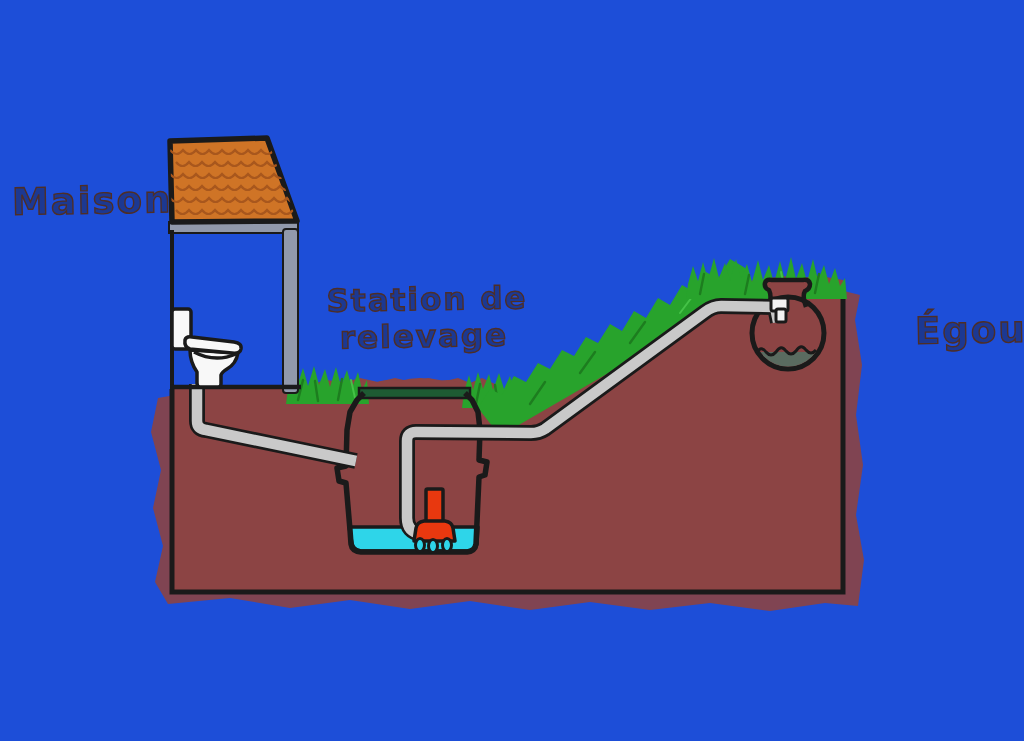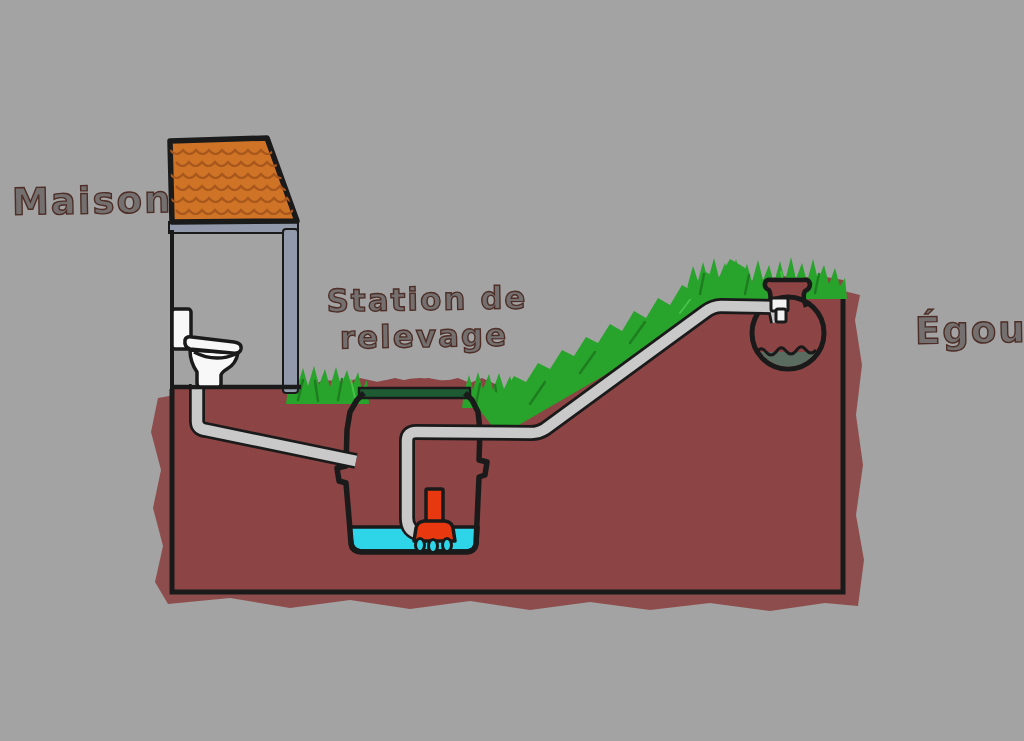--- a/index.html
+++ b/index.html
@@ -1,16 +1,16 @@
 <!DOCTYPE html>
 <html><head>
 <meta charset="utf-8">
 <style>
   html,body{margin:0;padding:0;background:#000;}
-  .stage{position:relative;width:1024px;height:741px;background:#a3a3a3;overflow:hidden;
+  .stage{position:relative;width:1024px;height:741px;background:#1d4ed8;overflow:hidden;
          font-family:"DejaVu Sans","Liberation Sans",sans-serif;}
   svg{display:block;}
   .outline{stroke:#1a1a1a;fill:none;}
   .blade{stroke:#1d7d1f;stroke-width:2.4;stroke-linecap:round;fill:none;}
   .blade-light{stroke:#45c247;stroke-width:2;stroke-linecap:round;fill:none;}
   .pipe-under{stroke:#1a1a1a;stroke-width:16;fill:none;stroke-linejoin:round;stroke-linecap:butt;}
   .pipe-over{stroke-width:10.5;fill:none;stroke-linejoin:round;stroke-linecap:butt;}
   .label-text{font-weight:bold;fill:#1c1210;fill-opacity:0.35;stroke:#4e2e26;stroke-width:1.4;
               letter-spacing:2px;}
 </style>

